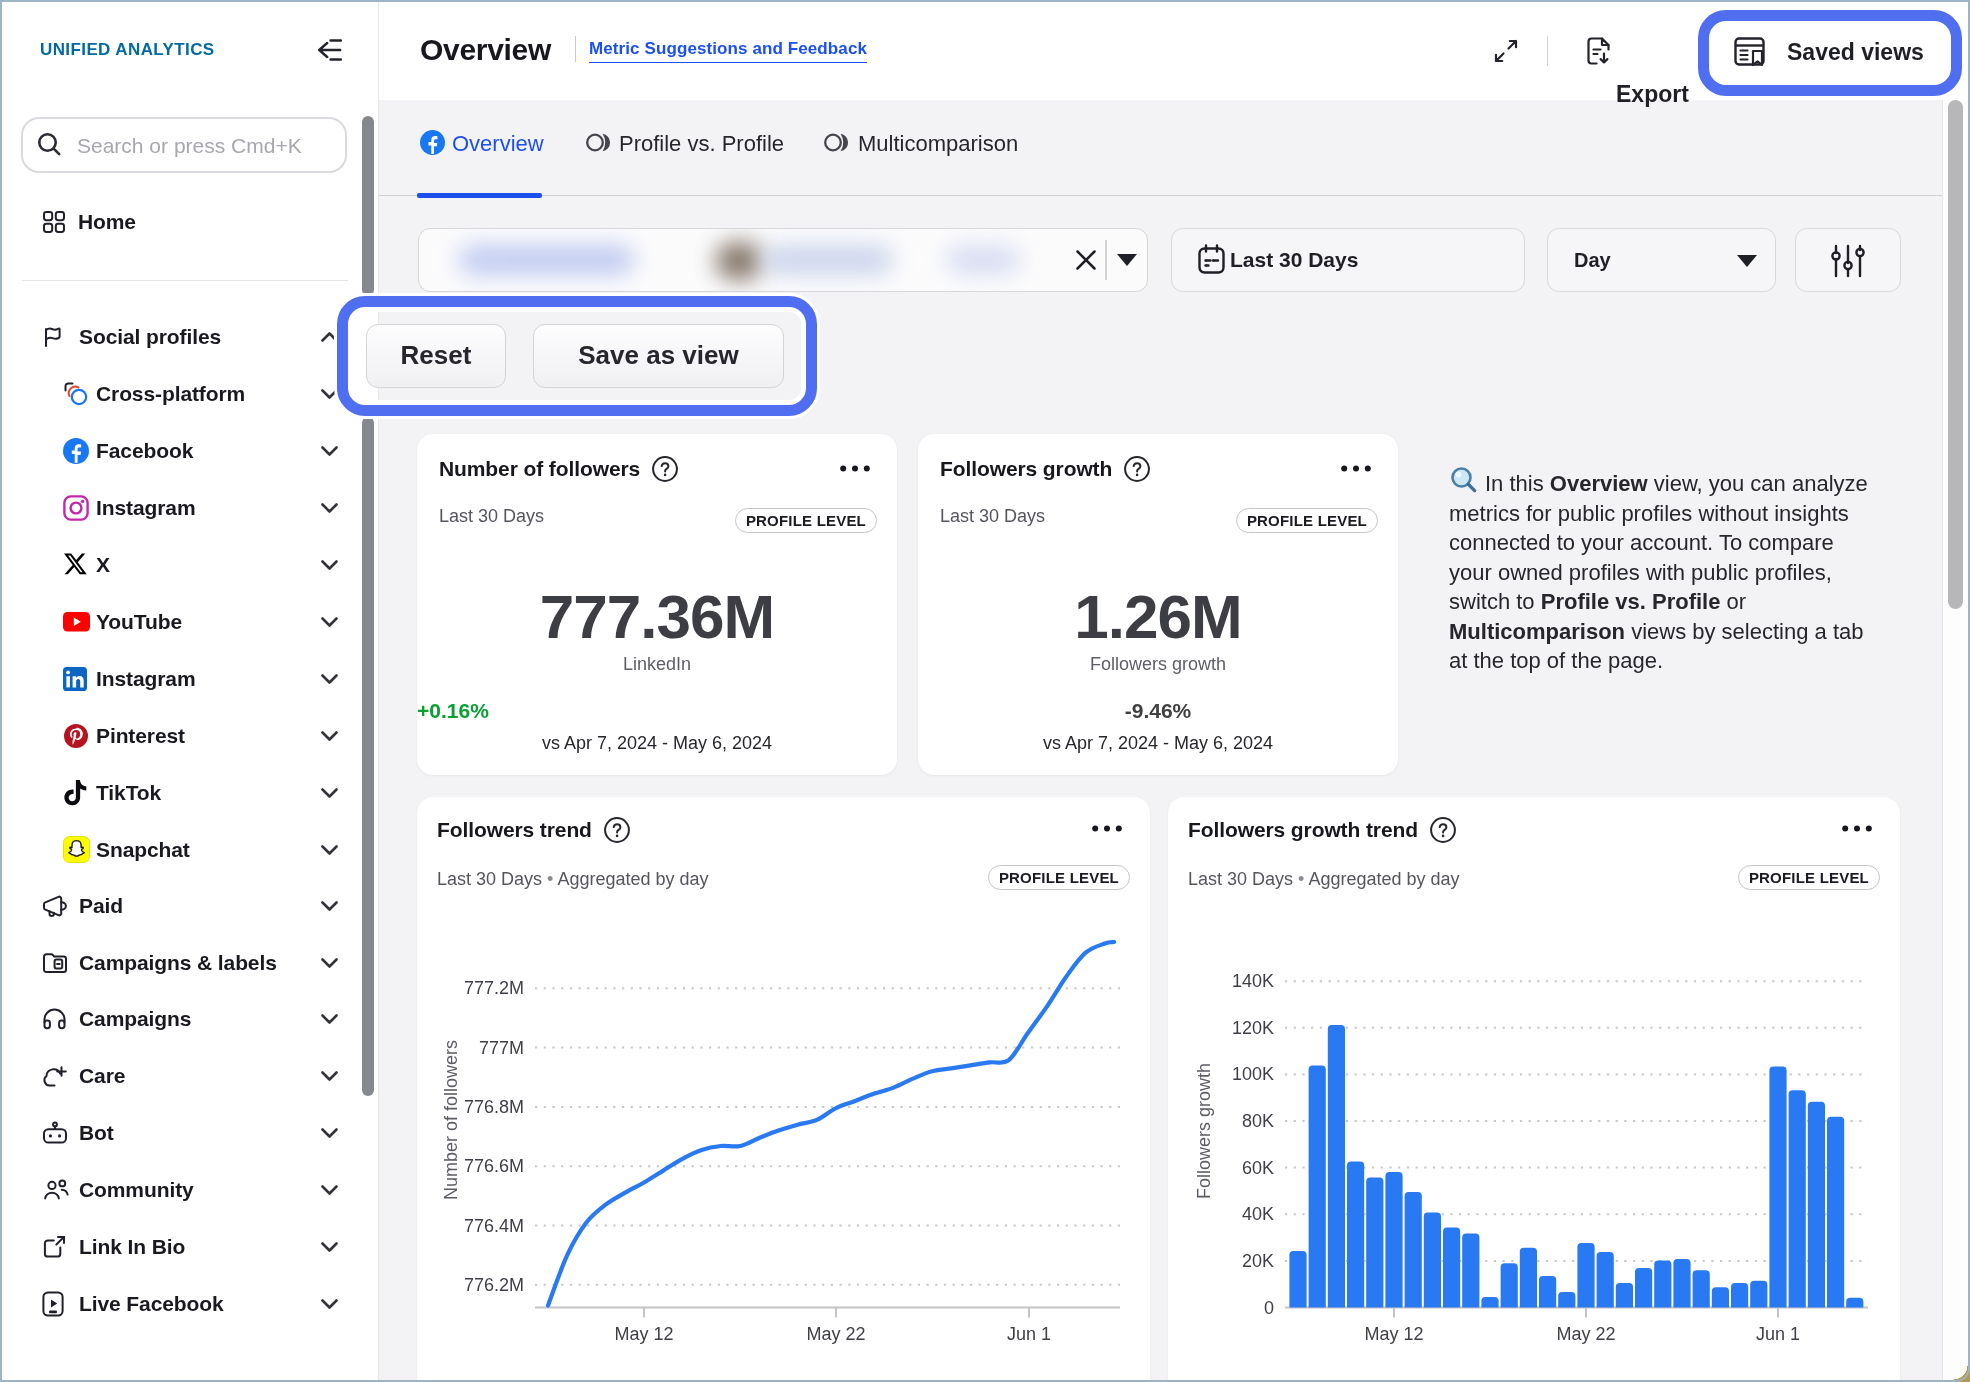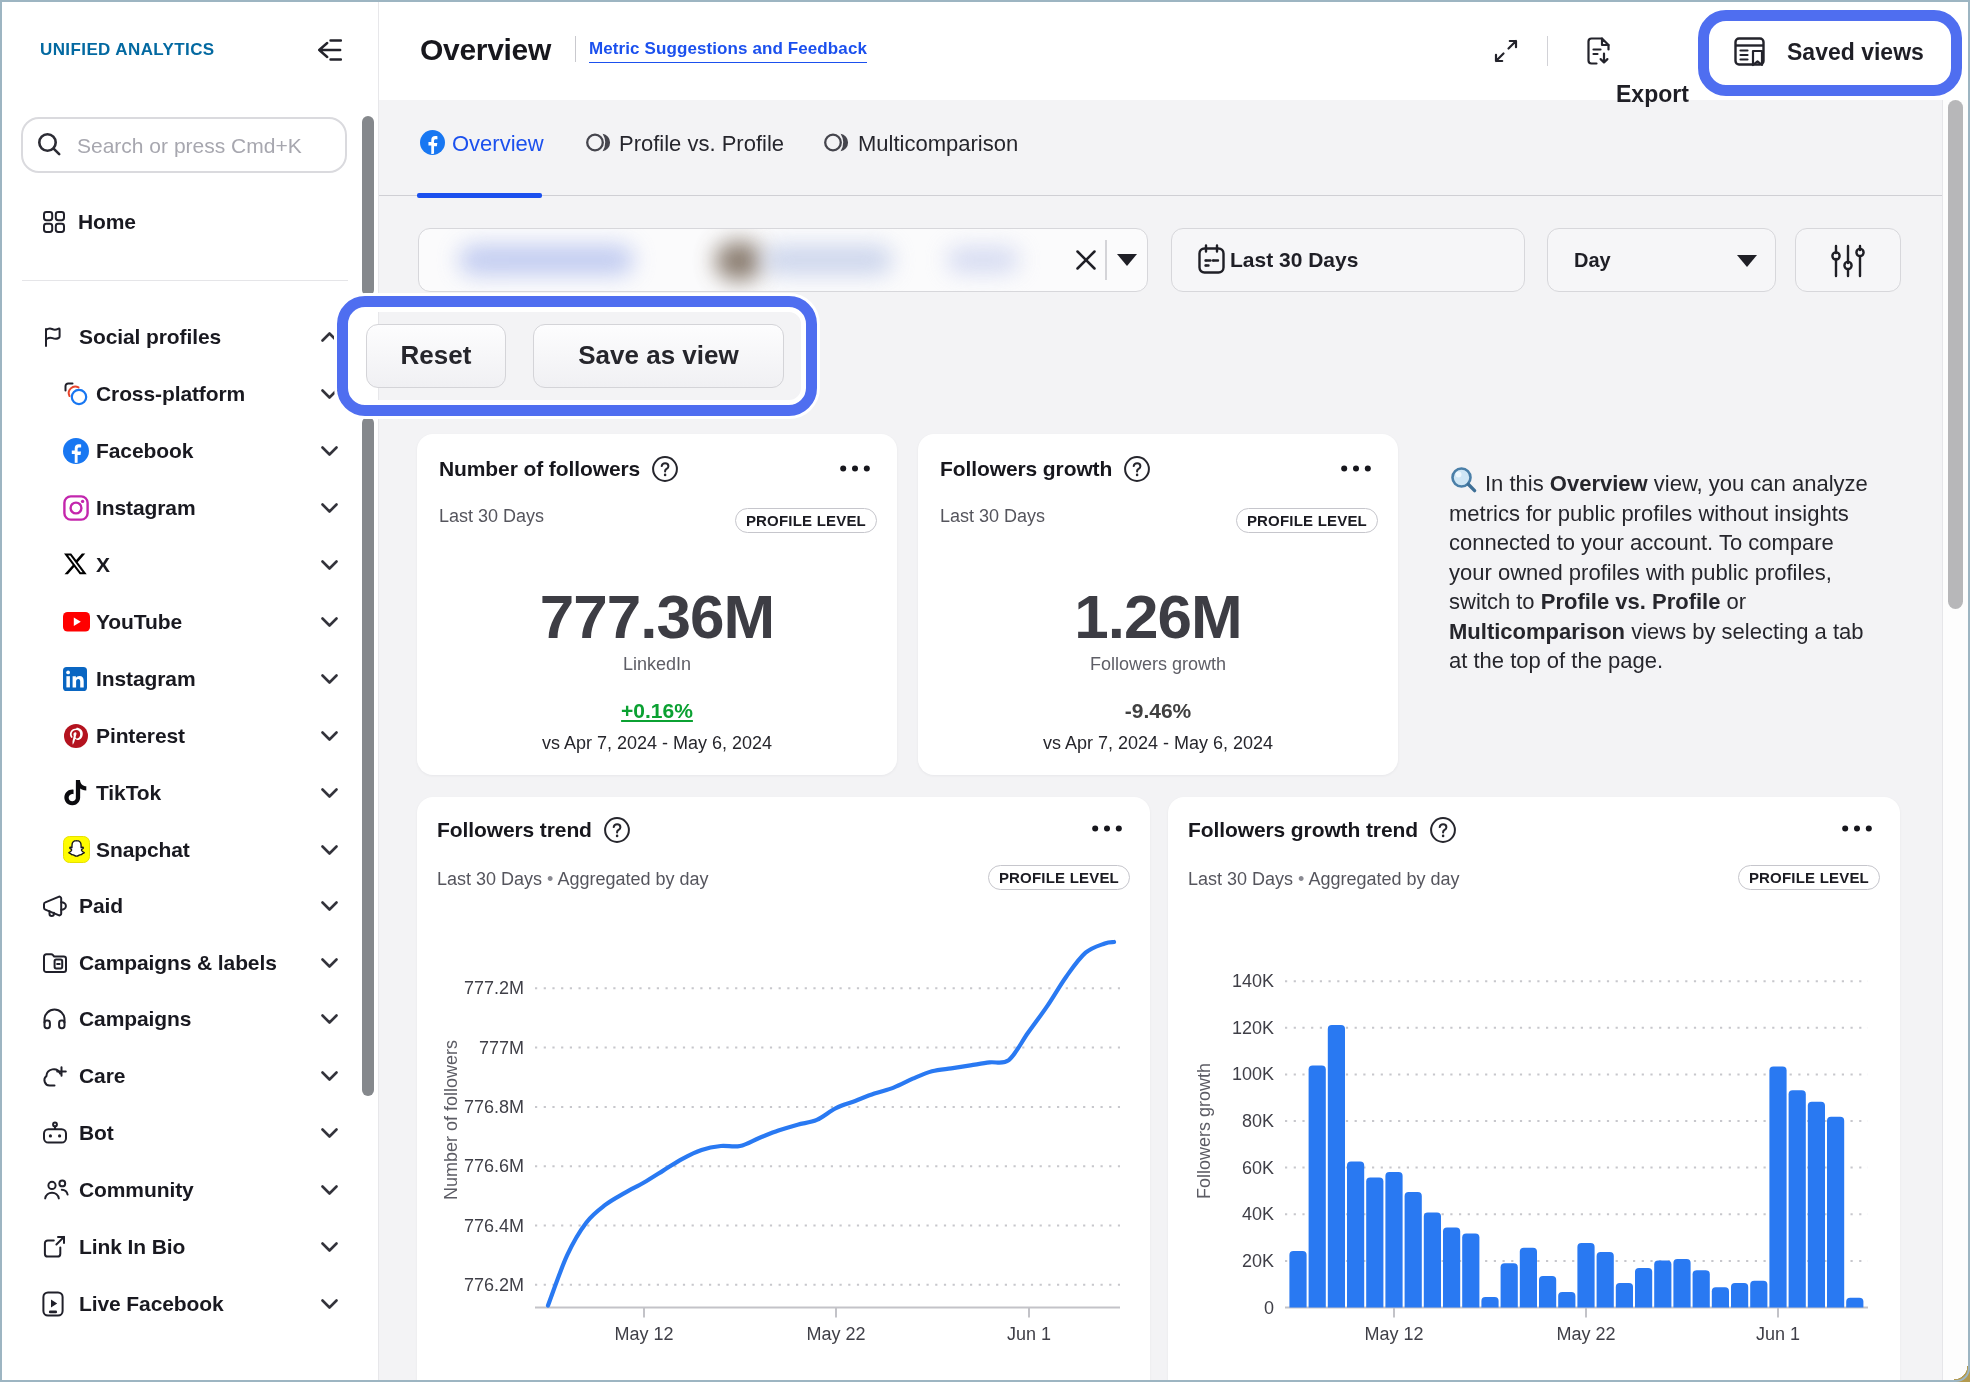--- a/index.html
+++ b/index.html
@@ -394,21 +394,21 @@
     <svg width="30" height="7" viewBox="0 0 30 7" fill="none">
       <circle cx="3.2" cy="3.5" r="3" fill="#17171d"></circle>
       <circle cx="15" cy="3.5" r="3" fill="#17171d"></circle>
       <circle cx="26.8" cy="3.5" r="3" fill="#17171d"></circle>
     </svg>
   </div>
 <div class="abs" style="left:439px;top:506px;font-size:18px;color:#55555d;">Last 30 Days</div>
 <div class="badge" style="right:1093px;top:508px;">PROFILE LEVEL</div>
 <div class="abs" style="left:417px;top:585px;width:480px;text-align:center;font-size:62px;font-weight:700;letter-spacing:-1px;color:#3d3d44;line-height:64px;">777.36M</div>
 <div class="abs" style="left:417px;top:654px;width:480px;text-align:center;font-size:18px;color:#5e5e66;">LinkedIn</div>
-<div class="abs" style="left:417px;top:699px;width:480px;text-align:center;font-size:21px;font-weight:700;color:#0ba132;text-decoration:underline;">+0.16%</div>
+<div class="abs" style="left:417px;top:699px;width:480px;font-size:21px;font-weight:700;color:#0ba132;">+0.16%</div>
 <div class="abs" style="left:417px;top:733px;width:480px;text-align:center;font-size:18px;color:#26262c;">vs Apr 7, 2024 - May 6, 2024</div>
 <div class="card" style="left:918px;top:434px;width:480px;height:341px;"></div>
 <div class="chead" style="left:940px;top:455px;height:28px;">
     <span class="ctitle">Followers growth</span>
     <svg width="26" height="26" viewBox="0 0 26 26" fill="none">
       <circle cx="13" cy="13" r="11.9" stroke="#26262d" stroke-width="2" fill="none"></circle>
       <path d="M9.7 10.1c.3-1.8 1.6-2.8 3.4-2.8 1.9 0 3.3 1.2 3.3 2.9 0 1.2-.7 2-1.8 2.7-1 .62-1.5 1.1-1.5 2.1v.42" stroke="#26262d" stroke-width="2" fill="none" stroke-linecap="round"></path>
       <circle cx="13.1" cy="18.9" r="1.3" fill="#26262d"></circle>
     </svg>
   </div>

